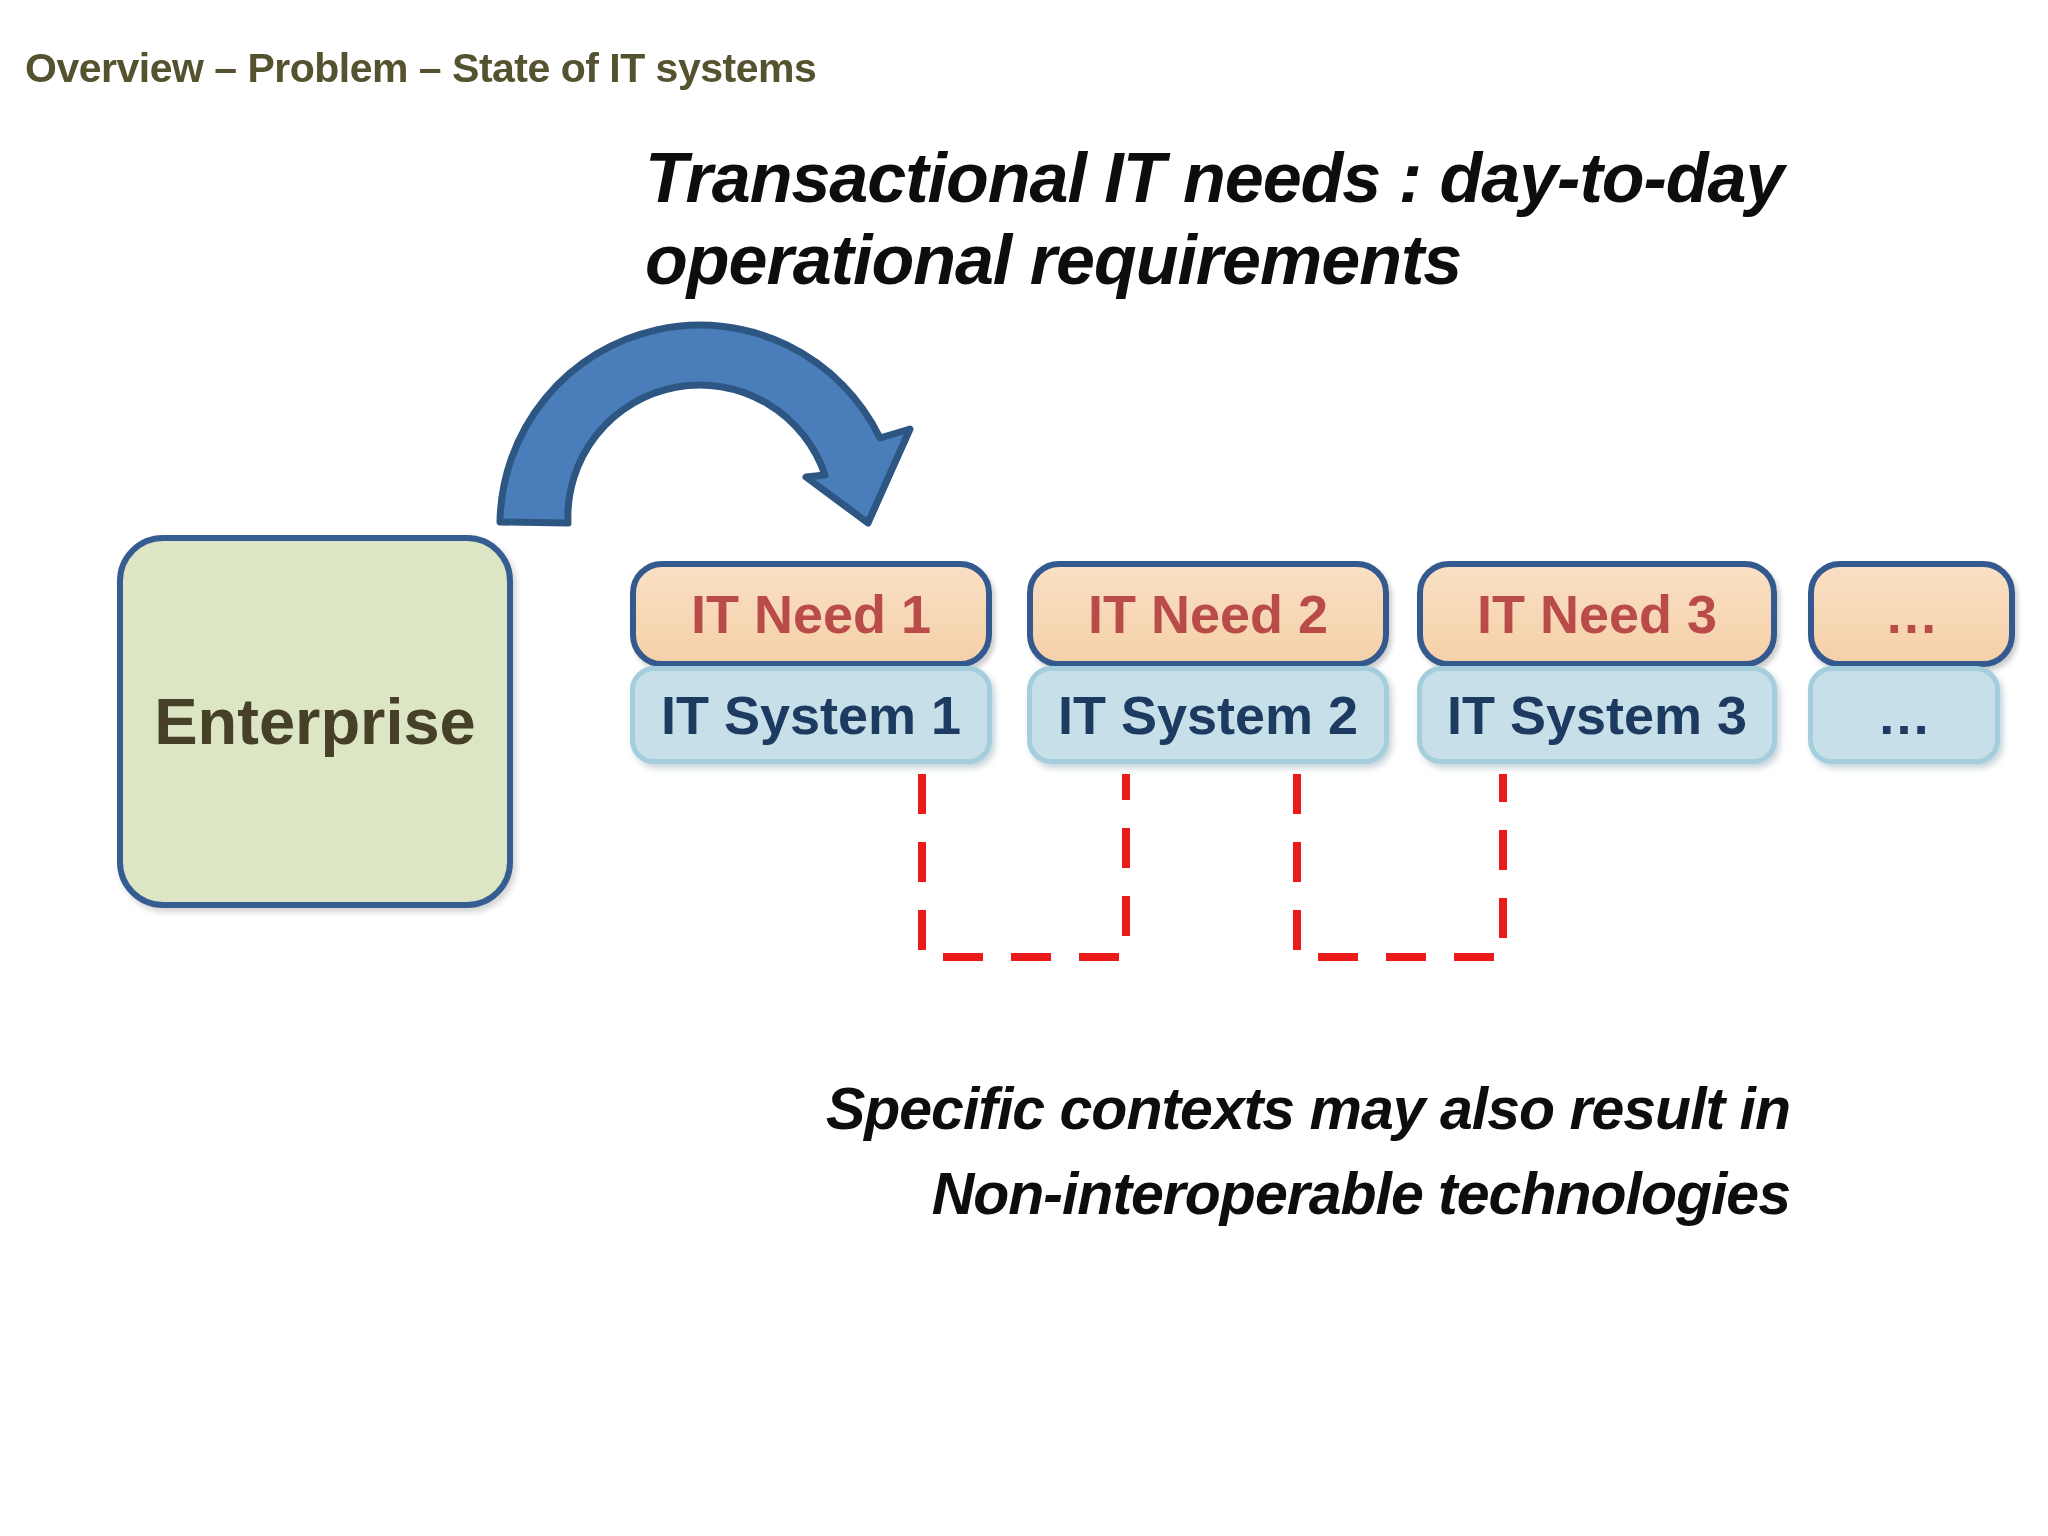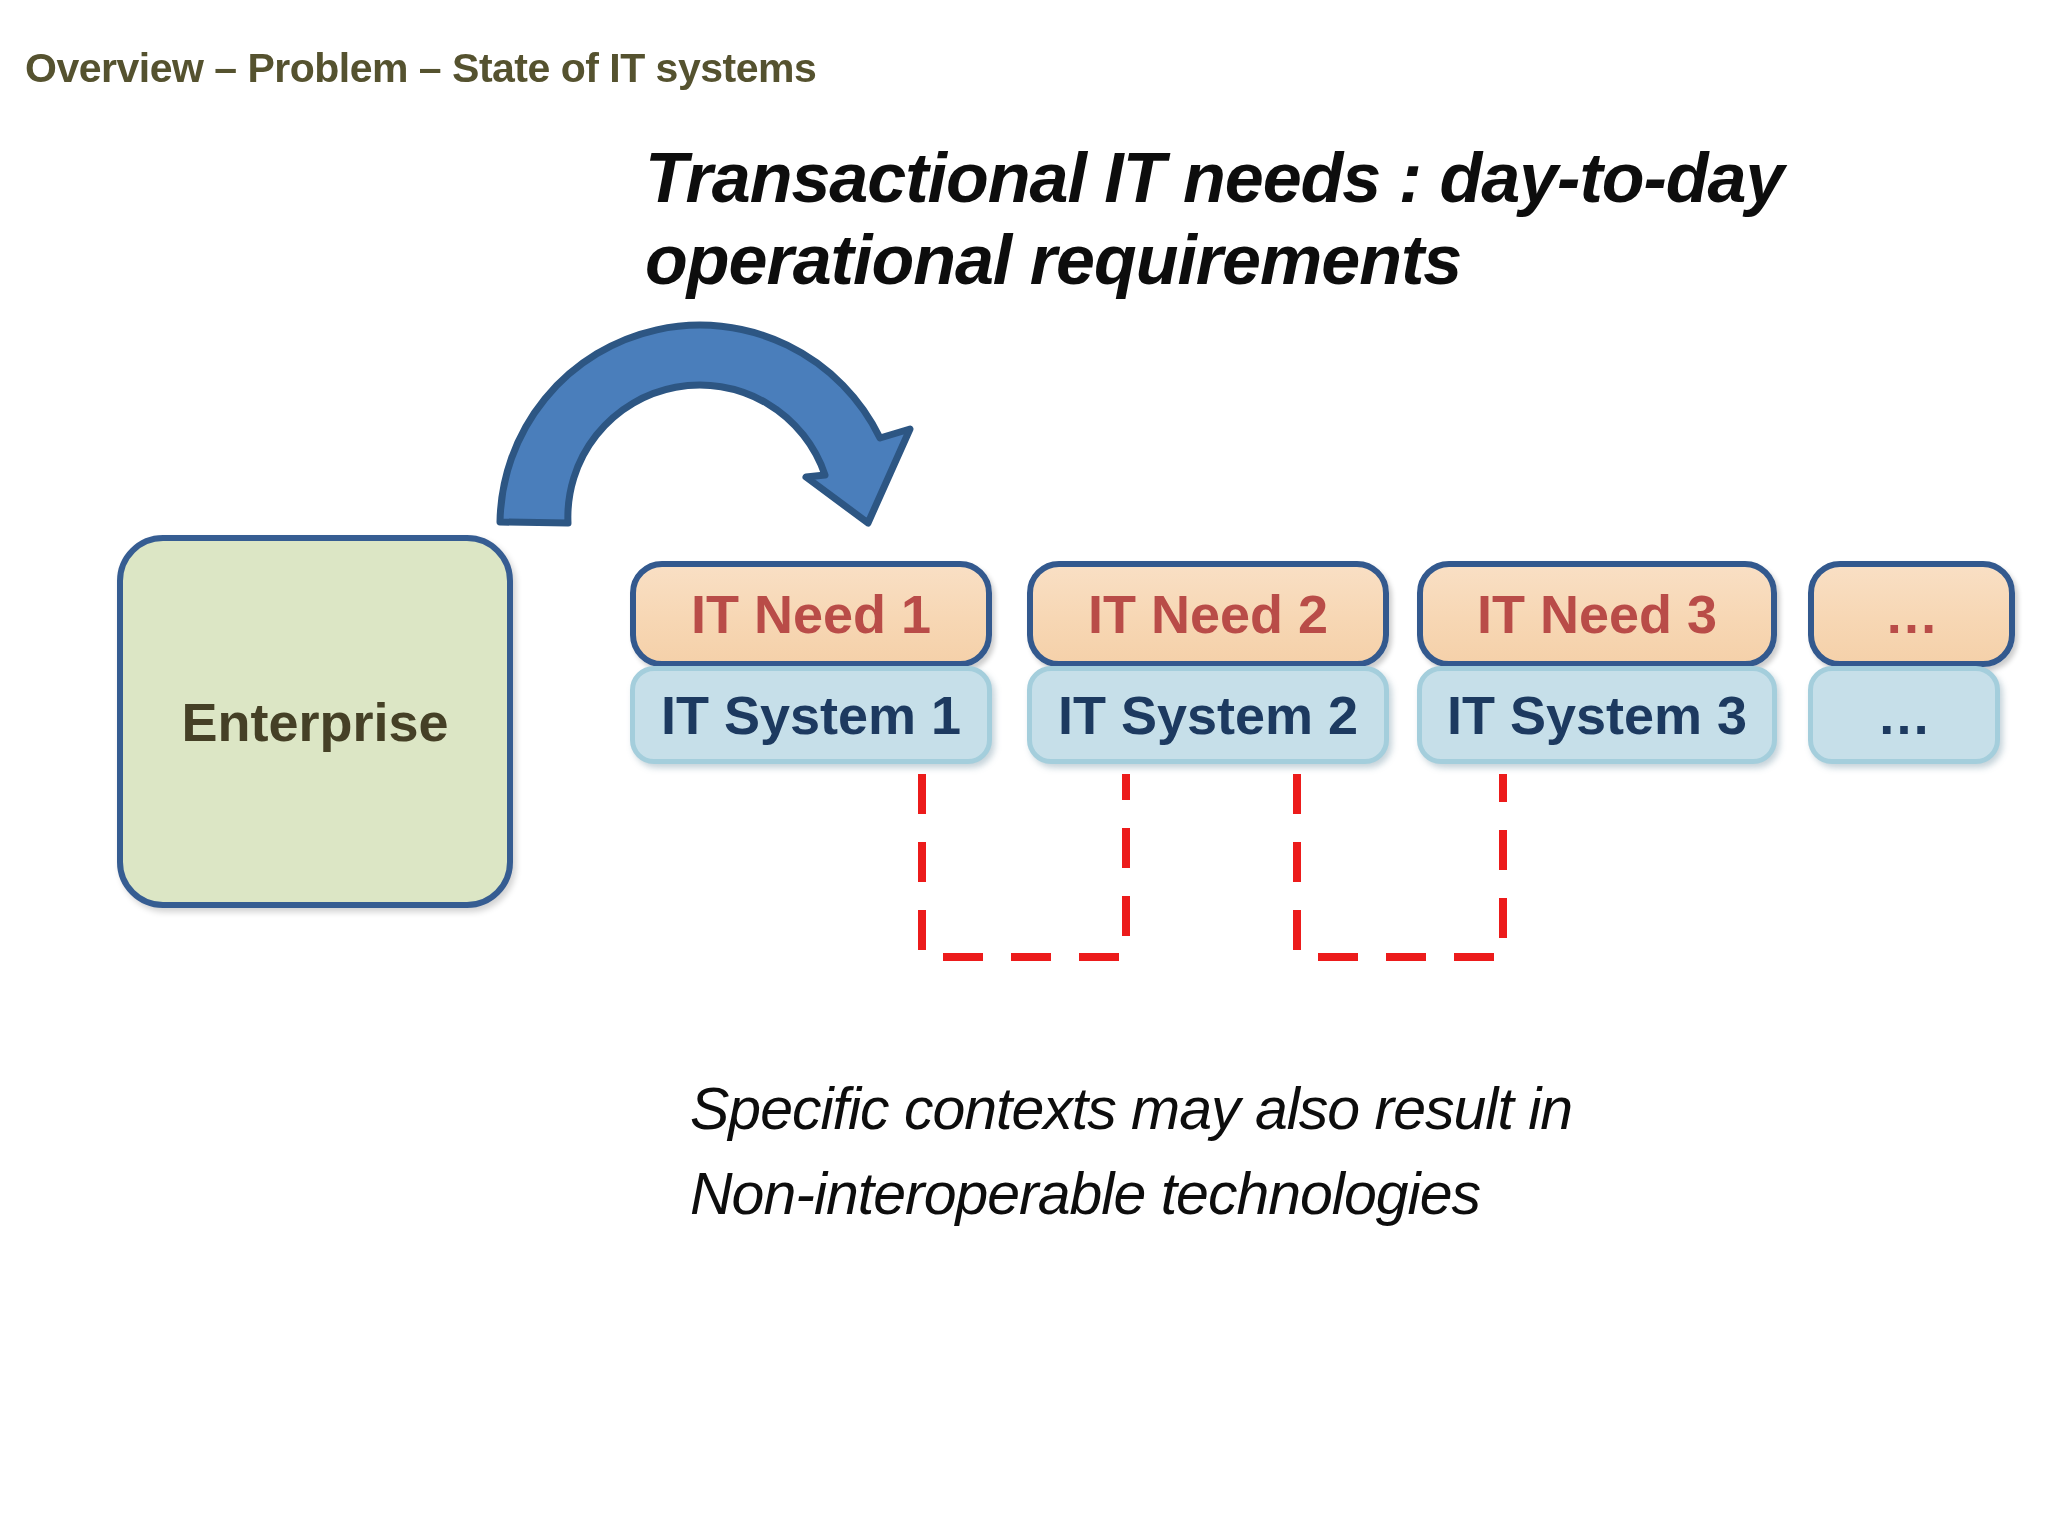--- a/index.html
+++ b/index.html
@@ -27,21 +27,21 @@
     display:flex;align-items:center;justify-content:center;
     box-sizing:border-box;
     font-weight:bold;
     text-align:center;
   }
   .enterprise{
     left:117px;top:496px;width:396px;height:373px;
     background:#dce6c5;
     border:6px solid #365d92;
     border-radius:46px;
-    font-size:54px;color:#454026;
+    font-size:65px;color:#454026;
     box-shadow:3px 4px 6px rgba(0,0,0,0.18);
   }
   .need{
     top:522px;height:106px;
     background:linear-gradient(180deg,#f9dfc4 0%,#f7d7b4 55%,#f5d1aa 100%);
     border:6px solid #33598e;
     border-radius:32px;
     font-size:54px;color:#b94c48;
     box-shadow:3px 4px 5px rgba(0,0,0,0.20);
   }
@@ -54,23 +54,23 @@
     box-shadow:3px 4px 6px rgba(90,130,150,0.35);
   }
   .need1,.system1{left:630px;width:362px;}
   .need2,.system2{left:1027px;width:362px;}
   .need3,.system3{left:1417px;width:360px;}
   .need4{left:1808px;width:207px;}
   .system4{left:1808px;width:192px;}
   .overlay-svg{position:absolute;left:0;top:0;pointer-events:none;}
   .bottom-note{
     position:absolute;left:690px;top:1028px;width:1100px;
-    font-size:59px;font-weight:normal;font-style:italic;
+    font-size:59px;font-weight:bold;font-style:italic;
     color:#0d0d0d;line-height:85px;letter-spacing:-1px;
-    text-align:left;
+    text-align:right;
   }
 </style>
 </head>
 <body>
 
 <div id="slide">
 
   <div class="slide-title">Overview – Problem – State of IT systems</div>
 
   <div class="heading">Transactional IT needs : day-to-day operational requirements</div>

